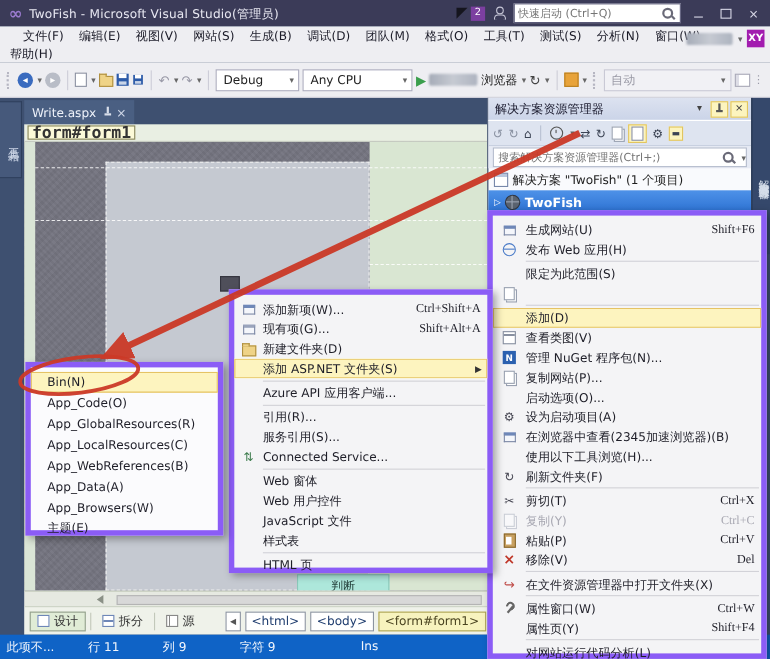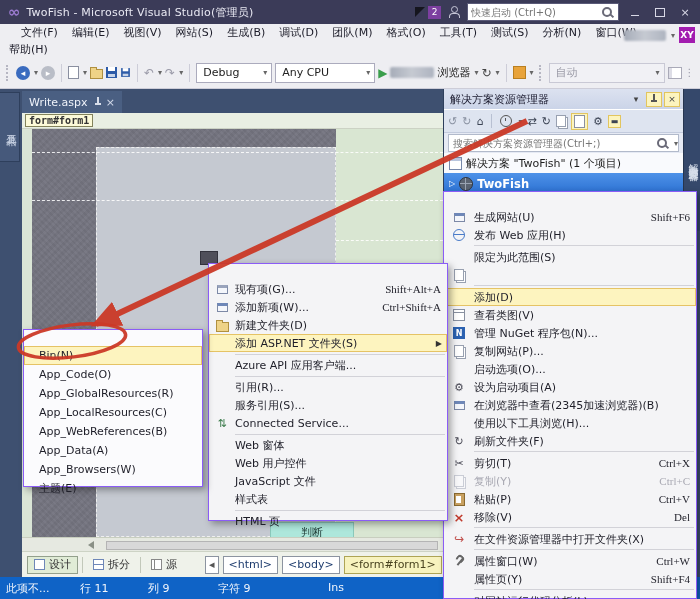--- a/index.html
+++ b/index.html
@@ -57,21 +57,21 @@
   .orange-ic{width:11px;height:11px;background:#E8A33A;border:1px solid #B97F20;display:inline-block;}
   .panel-ic{width:12px;height:10px;border:1px solid #AAAAB8;background:linear-gradient(90deg,#DDDDE6 3px,#fff 3px);display:inline-block;}
   
   #toolboxtab{left:0;top:92px;width:20px;height:70px;background:#46597B;border:1px solid #2E3F5C;border-left:none;color:#C9D3E4;writing-mode:vertical-rl;text-align:center;font-size:10.5px;letter-spacing:1px;box-sizing:border-box;}
   
   #edittab{left:22px;top:91px;height:22px;width:100px;background:#4A5F82;color:#EEF2FA;display:flex;align-items:center;gap:6px;padding:0 7px;box-sizing:border-box;}
   .pin-ic{width:8px;height:10px;position:relative;display:inline-block;}
   .pin-ic::before{content:"";position:absolute;left:3px;top:0;width:2px;height:6px;background:#D8DEEA;}
   .pin-ic::after{content:"";position:absolute;left:1px;top:6px;width:6px;height:2px;background:#D8DEEA;}
   #breadcrumb{left:22px;top:113px;width:421px;height:16px;background:#E9EFE3;border-bottom:1px solid #CCD2C4;display:flex;align-items:center;box-sizing:border-box;}
-  #crumbchip{margin-left:3px;background:#FCFAD8;border:1px solid #83835B;color:#333;font-family:"DejaVu Sans Mono","Liberation Mono",monospace;font-size:10px;font-weight:bold;padding:0 3px;line-height:11px;}
+  #crumbchip{margin-left:3px;background:#FCFAD8;border:1px solid #83835B;color:#333;font-family:"DejaVu Sans Mono","Liberation Mono",monospace;font-size:15px;font-weight:bold;padding:0 3px;line-height:11px;}
   #surface{left:22px;top:129px;width:421px;height:408px;overflow:hidden;
      background:repeating-linear-gradient(45deg,#A7A7AF 0 2px,#AFAFB7 2px 4px),repeating-linear-gradient(-45deg,#A9A9B1 0 3px,#B1B1B9 3px 6px);background-blend-mode:multiply;}
   #leftstrip{left:0;top:0;width:10px;height:408px;background:#DAE5D6;}
   #greencol{left:314px;top:0;width:107px;height:408px;background:#D9E6D2;}
   #innerbox{left:74px;top:18px;width:238px;height:388px;background:#C5C9D1;border:1px dashed #EFEFEF;}
   .dashline{height:0;border-top:1px dashed rgba(255,255,255,.85);}
   #widgetsq{left:178px;top:122px;width:16px;height:12px;background:#4F4F5A;border:1px solid #33333D;}
   #btn-judge{left:248px;top:393px;width:82px;height:19px;background:#ADE7DB;border:1px solid #8AC8BA;color:#1F3A35;display:flex;align-items:center;justify-content:center;font-size:11px;}
   #hscroll{left:22px;top:537px;width:421px;height:14px;background:#E6E9E1;border-top:1px solid #C8CEBF;box-sizing:border-box;}
   #harrow{left:66px;top:3px;width:0;height:0;border-right:6px solid #8A9086;border-top:4px solid transparent;border-bottom:4px solid transparent;}
@@ -108,21 +108,21 @@
   #slnsearch input{flex:1;border:none;outline:none;background:transparent;font-size:10px;color:#8890A0;padding:0 4px;font-family:inherit;}
   .treerow{height:20px;display:flex;align-items:center;gap:4px;padding-left:5px;color:#1E1E1E;}
   .sol-ic{width:11px;height:11px;border:1px solid #7788AA;background:linear-gradient(#B9C6DE 3px,#fff 3px);display:inline-block;}
   #treerow-project{height:21px;background:linear-gradient(#4E92E8,#2B70D2);color:#fff;font-weight:bold;font-size:11.5px;}
   .expand{color:#fff;font-size:8px;}
   .globe-ic2{width:12px;height:12px;border-radius:50%;background:#5A6370;border:1px solid #2F3540;position:relative;display:inline-block;}
   .globe-ic2::after{content:"";position:absolute;left:0;right:0;top:5px;height:1px;background:#9AA4B2;}
   .globe-ic2::before{content:"";position:absolute;left:5px;top:0;bottom:0;width:1px;background:#9AA4B2;}
   #sidetab{left:683px;top:89px;width:17px;height:142px;background:#35486B;border-left:1px solid #26354F;color:#D6DEEA;writing-mode:vertical-rl;font-size:10px;text-align:center;letter-spacing:1px;box-sizing:border-box;}
   
-  .menu{background:#F4F4F6;border:1px solid #8b5cf6;box-shadow:3px 3px 7px rgba(0,0,0,.35);box-sizing:border-box;padding:16px 0;color:#1E1E28;}
+  .menu{background:#F4F4F6;border:5px solid #8b5cf6;box-shadow:3px 3px 7px rgba(0,0,0,.35);box-sizing:border-box;padding:4px 0;color:#1E1E28;}
   .mi{display:flex;align-items:center;position:relative;padding-right:6px;}
   .mi .ic{width:30px;flex:0 0 30px;display:flex;align-items:center;justify-content:center;}
   .mi .lbl{white-space:nowrap;}
   .mi .sc{margin-left:auto;padding-left:14px;white-space:nowrap;font-family:Liberation Serif, serif;}
   .mi.hl{background:#FDF4BF;box-shadow:inset 0 0 0 1px #E5C365;}
   .mi.dis{color:#A8A8B2;}
   .msep{height:1px;background:#D2D2D8;margin:2px 2px 1px 30px;}
   #menu-right{left:443px;top:191px;width:254px;height:408px;z-index:10;}
   #menu-right .mi{height:18px;}
   #menu-right .msep{margin-top:1px;margin-bottom:2px;}
@@ -469,31 +469,31 @@
   <div class="msep"></div>
   <div class="mi">
     <span class="ic"></span>
       <span class="lbl">对网站运行代码分析(L)</span>
   </div>
 </div>
 
 <div id="menu-mid" class="menu abs">
   <div class="mi">
     <span class="ic">
+        <span class="win-ic"></span>
+      </span>
+    <span class="lbl">添加新项(W)...</span>
+    <span class="sc">Ctrl+Shift+A</span>
+  </div>
+  <div class="mi">
+    <span class="ic">
         <span class="win-ic" style="border-top-color:#9AA4BC"></span>
       </span>
     <span class="lbl">现有项(G)...</span>
     <span class="sc">Shift+Alt+A</span>
-  </div>
-  <div class="mi">
-    <span class="ic">
-        <span class="win-ic"></span>
-      </span>
-    <span class="lbl">添加新项(W)...</span>
-    <span class="sc">Ctrl+Shift+A</span>
   </div>
   <div class="mi">
     <span class="ic">
         <span class="folder-ic"></span>
       </span>
     <span class="lbl">新建文件夹(D)</span>
   </div>
   <div class="mi hl">
     <span class="ic"></span>
     <span class="lbl">添加 ASP.NET 文件夹(S)</span>

